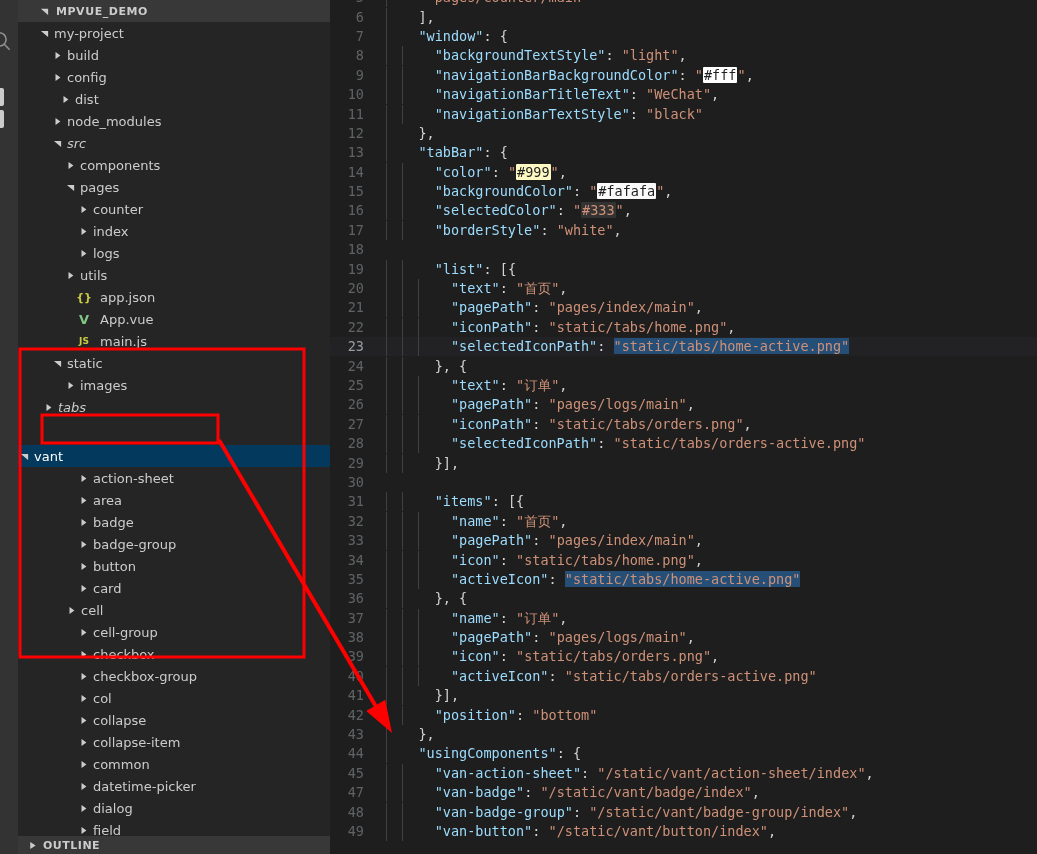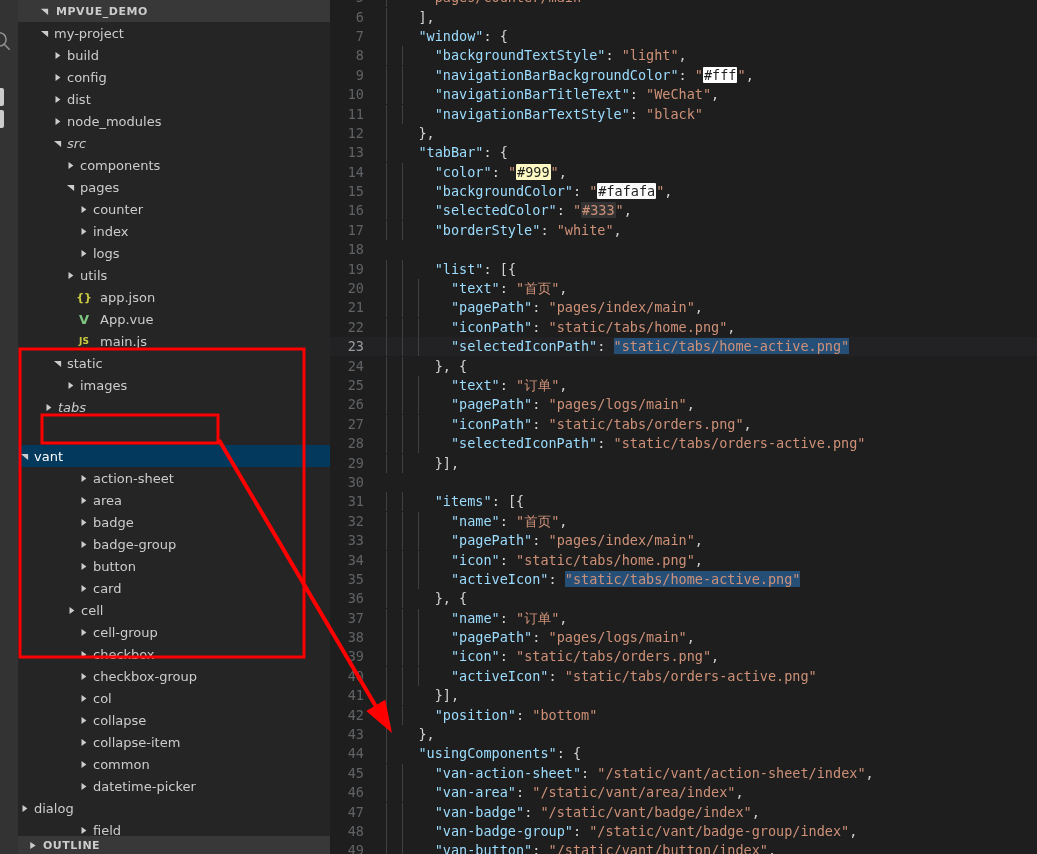--- a/index.html
+++ b/index.html
@@ -143,21 +143,21 @@
           <span class="lbl">build</span>
         </div>
         <div class="row" style="padding-left: 33px;">
           <span class="tw">
             <svg width="9" height="9" viewBox="0 0 10 10">
               <path d="M2.8 1 L2.8 9 L8.2 5 Z" fill="#cccccc"></path>
             </svg>
           </span>
           <span class="lbl">config</span>
         </div>
-        <div class="row" style="padding-left: 33px;">
+        <div class="row" style="padding-left: 33px; margin-left: 8px;">
           <span class="tw">
             <svg width="9" height="9" viewBox="0 0 10 10">
               <path d="M2.8 1 L2.8 9 L8.2 5 Z" fill="#cccccc"></path>
             </svg>
           </span>
           <span class="lbl">dist</span>
         </div>
         <div class="row" style="padding-left: 33px;">
           <span class="tw">
             <svg width="9" height="9" viewBox="0 0 10 10">
@@ -382,21 +382,21 @@
           <span class="lbl">common</span>
         </div>
         <div class="row" style="padding-left: 59px;">
           <span class="tw">
             <svg width="9" height="9" viewBox="0 0 10 10">
               <path d="M2.8 1 L2.8 9 L8.2 5 Z" fill="#cccccc"></path>
             </svg>
           </span>
           <span class="lbl">datetime-picker</span>
         </div>
-        <div class="row" style="">
+        <div class="row" style="padding-left: 59px;">
           <span class="tw">
             <svg width="9" height="9" viewBox="0 0 10 10">
               <path d="M2.8 1 L2.8 9 L8.2 5 Z" fill="#cccccc"></path>
             </svg>
           </span>
           <span class="lbl">dialog</span>
         </div>
         <div class="row" style="padding-left: 59px;">
           <span class="tw">
             <svg width="9" height="9" viewBox="0 0 10 10">
@@ -584,24 +584,20 @@
         </div>
         <div class="cline">
           <div class="gutter">44</div>
           <div class="codetext"><span class="g-ind" style="left:6px"></span><span style="padding-left:32.48px"></span><span class="key">"usingComponents"</span><span class="pun">: {</span></div>
         </div>
         <div class="cline">
           <div class="gutter">45</div>
           <div class="codetext"><span class="g-ind" style="left:6px"></span><span class="g-ind" style="left:22.24px"></span><span style="padding-left:48.72px"></span><span class="key">"van-action-sheet"</span><span class="pun">: </span><span class="str">"/static/vant/action-sheet/index"</span><span class="pun">,</span></div>
         </div>
         <div class="cline">
-          <div class="gutter">46</div>
-          <div class="codetext"><span class="g-ind" style="left:6px"></span><span class="g-ind" style="left:22.24px"></span><span style="padding-left:48.72px"></span><span class="key">"van-area"</span><span class="pun">: </span><span class="str">"/static/vant/area/index"</span><span class="pun">,</span></div>
-        </div>
-        <div class="cline">
           <div class="gutter">47</div>
           <div class="codetext"><span class="g-ind" style="left:6px"></span><span class="g-ind" style="left:22.24px"></span><span style="padding-left:48.72px"></span><span class="key">"van-badge"</span><span class="pun">: </span><span class="str">"/static/vant/badge/index"</span><span class="pun">,</span></div>
         </div>
         <div class="cline">
           <div class="gutter">48</div>
           <div class="codetext"><span class="g-ind" style="left:6px"></span><span class="g-ind" style="left:22.24px"></span><span style="padding-left:48.72px"></span><span class="key">"van-badge-group"</span><span class="pun">: </span><span class="str">"/static/vant/badge-group/index"</span><span class="pun">,</span></div>
         </div>
         <div class="cline">
           <div class="gutter">49</div>
           <div class="codetext"><span class="g-ind" style="left:6px"></span><span class="g-ind" style="left:22.24px"></span><span style="padding-left:48.72px"></span><span class="key">"van-button"</span><span class="pun">: </span><span class="str">"/static/vant/button/index"</span><span class="pun">,</span></div>

